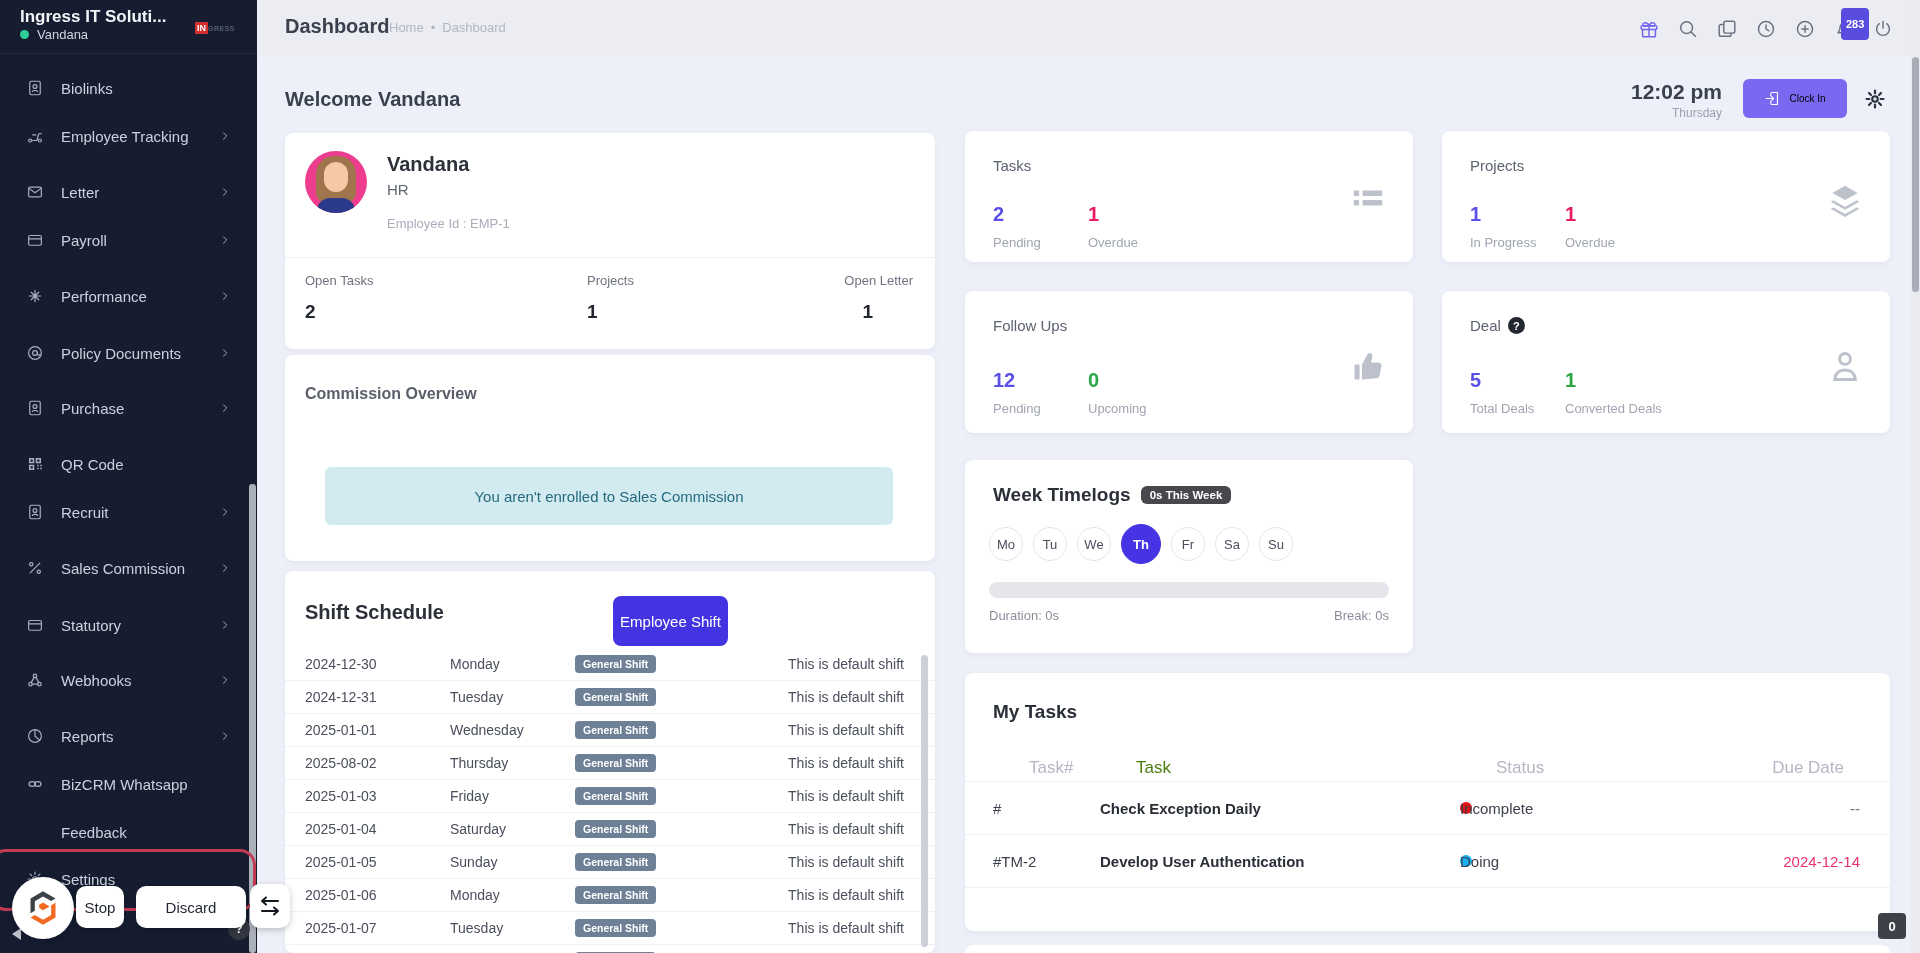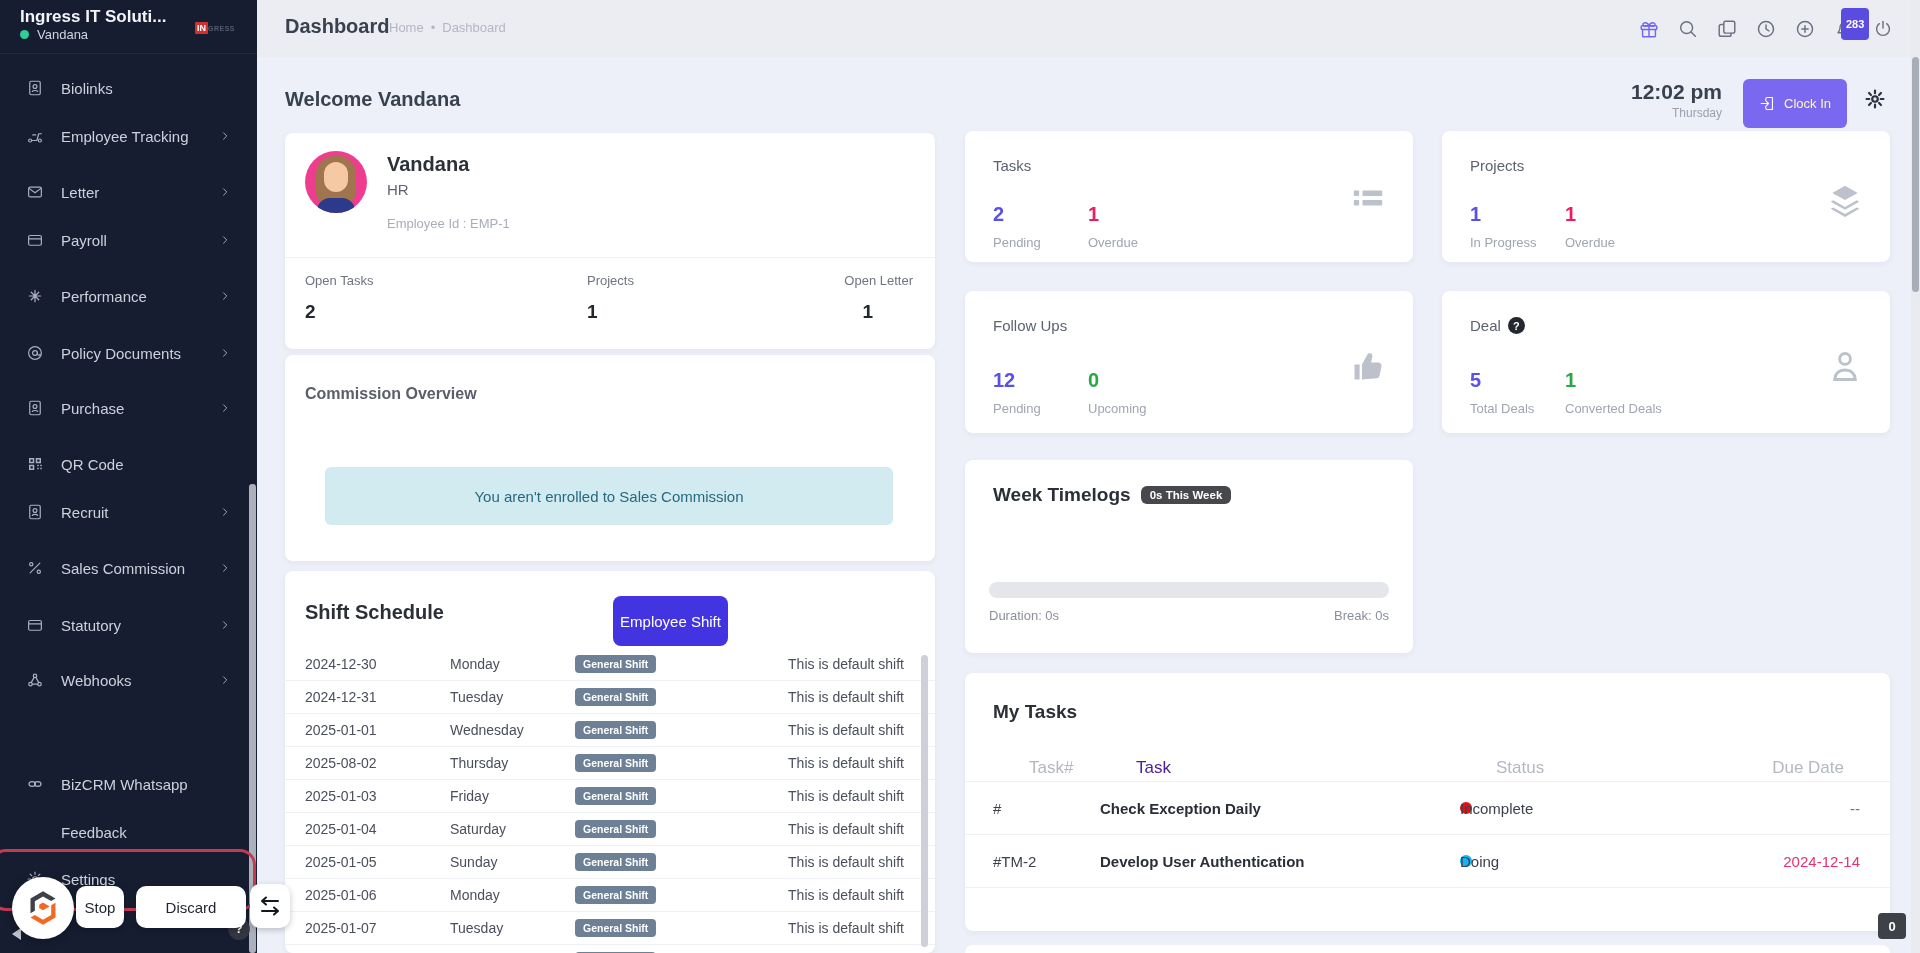--- a/index.html
+++ b/index.html
@@ -34,21 +34,21 @@
   .top-icons { position:absolute; right:26px; top:0; height:57px; display:flex; align-items:center; gap:17px; }
   .ticon { width:22px; height:22px; color:#6c7180; position:relative; cursor:pointer; }
   .ticon svg { width:22px; height:22px; display:block; }
   .ticon.gift { color:#7367f0; }
   .badge-notif { position:absolute; top:-10px; left:8px; background:#5b4ce0; color:#fff; font-size:11px; font-weight:bold; padding:10px 5px; border-radius:4px; }
 
   
   .welcome-h { position:absolute; left:285px; top:88px; font-size:20px; font-weight:bold; color:#39414f; z-index:2; }
   .time-big { position:absolute; left:1620px; top:80px; width:102px; text-align:right; font-size:21px; font-weight:bold; color:#39414f; }
   .time-day { position:absolute; left:1620px; top:106px; width:102px; text-align:right; font-size:12px; color:#9aa0ad; }
-  .clockin-btn { position:absolute; left:1743px; top:79px; width:104px; height:49px; background:#7a68f0; border:none; border-radius:6px; color:#fef9c3; font-size:13px; font-family:inherit; display:flex; align-items:center; justify-content:center; gap:8px; cursor:pointer; }
+  .clockin-btn { position:absolute; left:1743px; top:79px; width:104px; height:39px; background:#7a68f0; border:none; border-radius:6px; color:#000000; font-size:10px; font-family:inherit; display:flex; align-items:center; justify-content:center; gap:8px; cursor:pointer; }
   .clockin-btn svg { width:17px; height:17px; }
   .gear-top { position:absolute; left:1864px; top:88px; width:22px; height:22px; color:#2c3140; cursor:pointer; }
   .gear-top svg { width:22px; height:22px; stroke-width:2.4; }
 
   
   .card { position:absolute; background:#fff; border-radius:8px; box-shadow:0 2px 6px rgba(30,40,80,.05); }
 
   
   .avatar { position:absolute; left:20px; top:18px; width:62px; height:62px; border-radius:50%; background:#ee3d8f; overflow:hidden; }
   .avatar .hair { position:absolute; left:11px; top:5px; width:40px; height:48px; border-radius:18px 18px 12px 12px; background:#a0744d; }
@@ -293,20 +293,34 @@
   <div class="nav-item" style="top:660px">
     <span class="nicon">
         <svg class="stroked" viewBox="0 0 24 24">
           <circle cx="12" cy="6.5" r="2.3"></circle>
           <circle cx="6" cy="17.5" r="2.3"></circle>
           <circle cx="18" cy="17.5" r="2.3"></circle>
           <path d="M10.8 8.5L7 15.5M13.2 8.5l3.8 7M8.3 17.5h7.4"></path>
         </svg>
       </span>
     <span class="nlabel">Webhooks</span>
+    <span class="nchev">
+        <svg class="stroked" viewBox="0 0 24 24">
+          <path d="M9.5 6.5l5.5 5.5-5.5 5.5"></path>
+        </svg>
+      </span>
+  </div>
+  <div class="nav-item" style="top:716px">
+    <span class="nicon">
+        <svg class="stroked" viewBox="0 0 24 24">
+          <circle cx="12" cy="12" r="8.5"></circle>
+          <path d="M12 3.5V12l6.2 5.8"></path>
+        </svg>
+      </span>
+    <span class="nlabel">Reports</span>
     <span class="nchev">
         <svg class="stroked" viewBox="0 0 24 24">
           <path d="M9.5 6.5l5.5 5.5-5.5 5.5"></path>
         </svg>
       </span>
   </div>
   <div class="nav-item" style="top:764px">
     <span class="nicon">
         <svg class="stroked" viewBox="0 0 24 24">
           <ellipse cx="8.3" cy="12" rx="4.3" ry="3.1"></ellipse>
@@ -575,30 +589,39 @@
         <path d="M5.5 20.5c.4-4 3-6 6.5-6s6.1 2 6.5 6z"></path>
       </svg>
     </span>
 </div>
 
 <div class="card" style="left:965px;top:460px;width:448px;height:193px">
   <div class="wk-title">
     <span>Week Timelogs</span>
     <span class="wk-badge">0s This Week</span>
   </div>
+  <div class="wk-days">
+    <span class="day-pill">Mo</span>
+    <span class="day-pill">Tu</span>
+    <span class="day-pill">We</span>
+    <span class="day-pill active">Th</span>
+    <span class="day-pill">Fr</span>
+    <span class="day-pill">Sa</span>
+    <span class="day-pill">Su</span>
+  </div>
   <div class="wk-bar"></div>
   <div class="wk-dur">Duration: 0s</div>
   <div class="wk-brk">Break: 0s</div>
 </div>
 
 <div class="card" style="left:965px;top:673px;width:925px;height:258px">
   <div class="mt-title">My Tasks</div>
   <div class="mt-head">
     <span class="col-id">Task#</span>
-    <span class="col-task" style="font-weight:normal;color:#4c1d95">Task</span>
+    <span class="col-task" style="font-weight:normal;color:#4d7c0f">Task</span>
     <span style="left:495px">Status</span>
     <span class="col-due">Due Date</span>
   </div>
   <div class="mt-div" style="top:108px"></div>
   <div class="mt-row" style="top:108px">
     <span class="col-id">#</span>
     <span class="col-task">Check Exception Daily</span>
     <span class="col-status">
         <span class="sdot dot-red"></span>
         <span>Incomplete</span>

